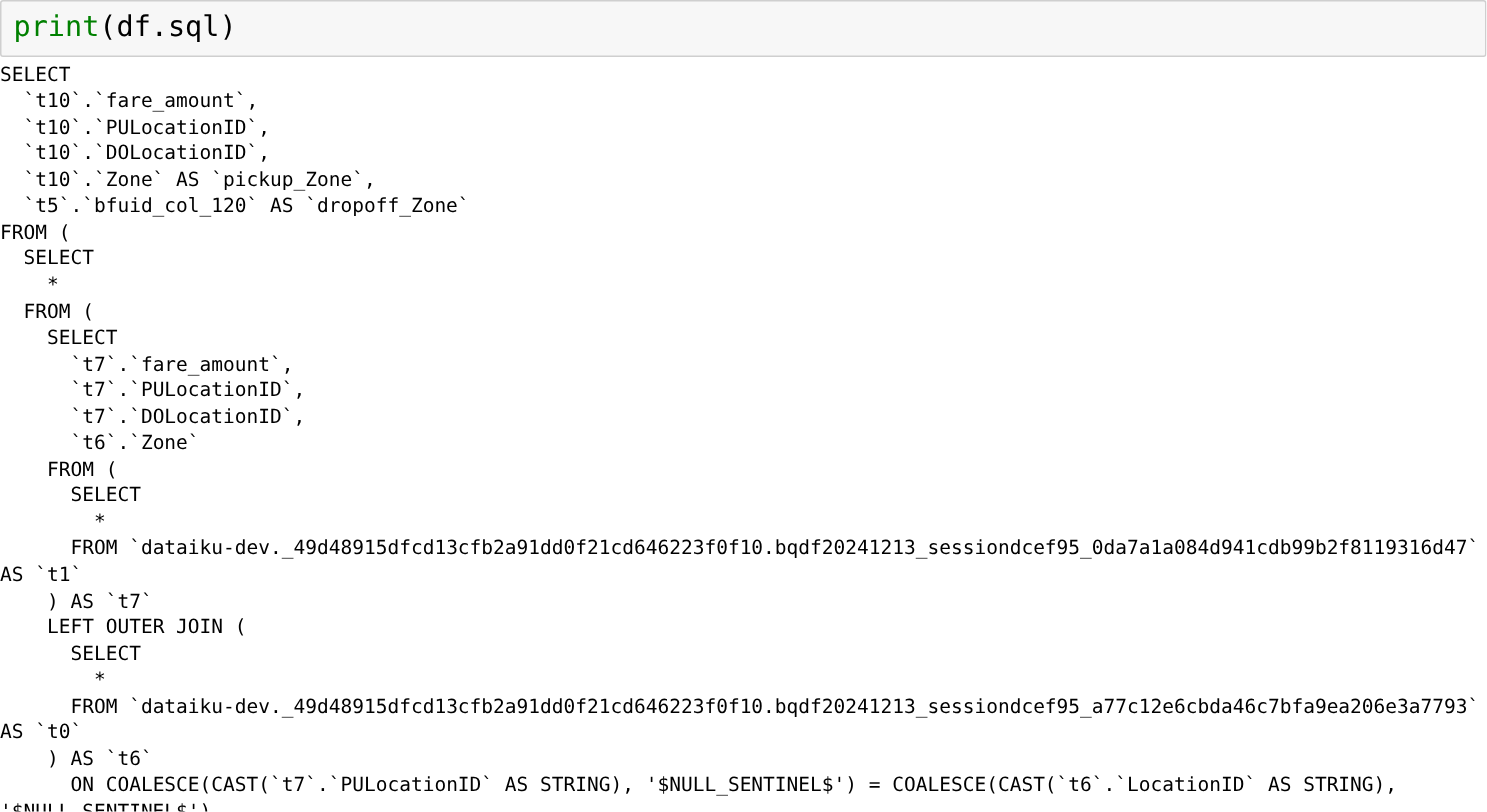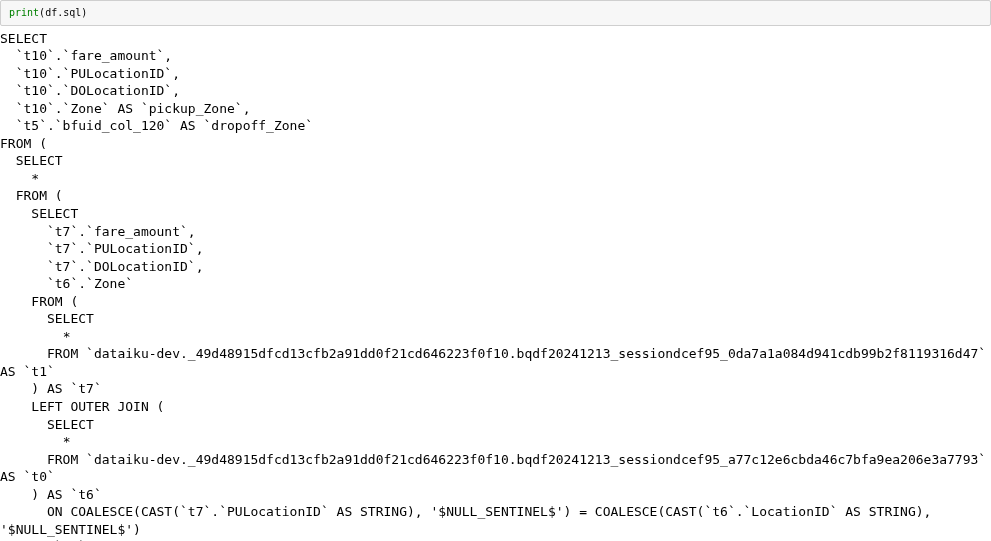--- a/index.html
+++ b/index.html
@@ -19,21 +19,21 @@
     .code-cell {
       border: 1px solid #cfcfcf;
       background: #f7f7f7;
       padding: 5px 8px;
       margin: 0;
       border-radius: 2px;
     }
     .code-line {
       white-space: pre;
       font-family: "Menlo", "Monaco", "Consolas", monospace;
-      font-size: 10px;
+      font-size: 19px;
     }
     .tok-builtin {
       color: #008000;
     }
     .tok-paren {
       color: #000000;
     }
     .tok-name {
       color: #000000;
     }

